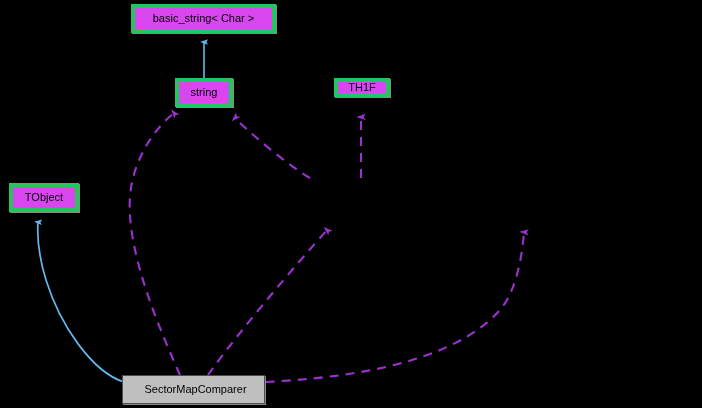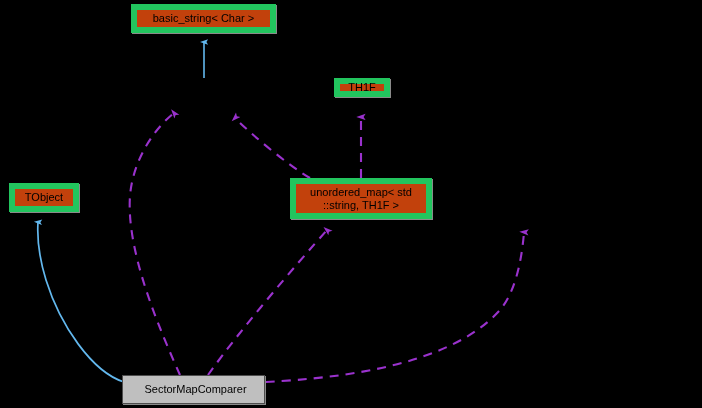--- a/index.html
+++ b/index.html
@@ -29,22 +29,22 @@
     box-sizing: border-box;
     display: flex;
     align-items: center;
     justify-content: center;
     text-align: center;
     color: #000000;
     font-family: "Liberation Sans", sans-serif;
     font-size: 11px;
     line-height: 13px;
     letter-spacing: 0px;
-    background: #c2410c;
-    border: 6px solid #22c55e;
+    background: #d946ef;
+    border: 4px solid #22c55e;
     box-shadow: 1px 1px 0 0 #8a8a8a;
     z-index: 5;
     white-space: pre-line;
     padding: 0 4px;
   }
   .node.highlight {
     background: #bfbfbf;
     border: 1px solid #4d4d4d;
     padding-left: 8px;
   }
@@ -80,32 +80,31 @@
 
     <path d="M208,375 C240,330 295,266 327,230" stroke="#9a32cd" stroke-width="2.1" fill="none" stroke-dasharray="9,7" marker-end="url(#arrow-purple)"></path>
 
     <path d="M266,382 C340,378 450,366 500,310 C516,291 522,258 524,232" stroke="#9a32cd" stroke-width="2.1" fill="none" stroke-dasharray="9,7" marker-end="url(#arrow-purple)"></path>
   </svg>
 
   <div class="node" style="left:131px; top:4px; width:145px; height:29px;">
     <span class="node-label">basic_string&lt; Char &gt;</span>
   </div>
 
+  <div class="node" style="left:175px; top:78px; width:58px; height:29px;">
+    <span class="node-label">string</span>
+  </div>
 
   <div class="node" style="left:334px; top:78px; width:56px; height:19px;">
     <span class="node-label">TH1F</span>
   </div>
 
   <div class="node" style="left:9px; top:183px; width:70px; height:29px;">
     <span class="node-label">TObject</span>
   </div>
 
-  <div class="node" style="left:290px; top:178px; width:142px; height:41px;">
-    <span class="node-label">unordered_map&lt; std
-::string, TH1F &gt;</span>
-  </div>
 
 
   <div class="node highlight" style="left:122px; top:375px; width:143px; height:29px;">
     <span class="node-label">SectorMapComparer</span>
   </div>
 
 </div>
 
 </body></html>

